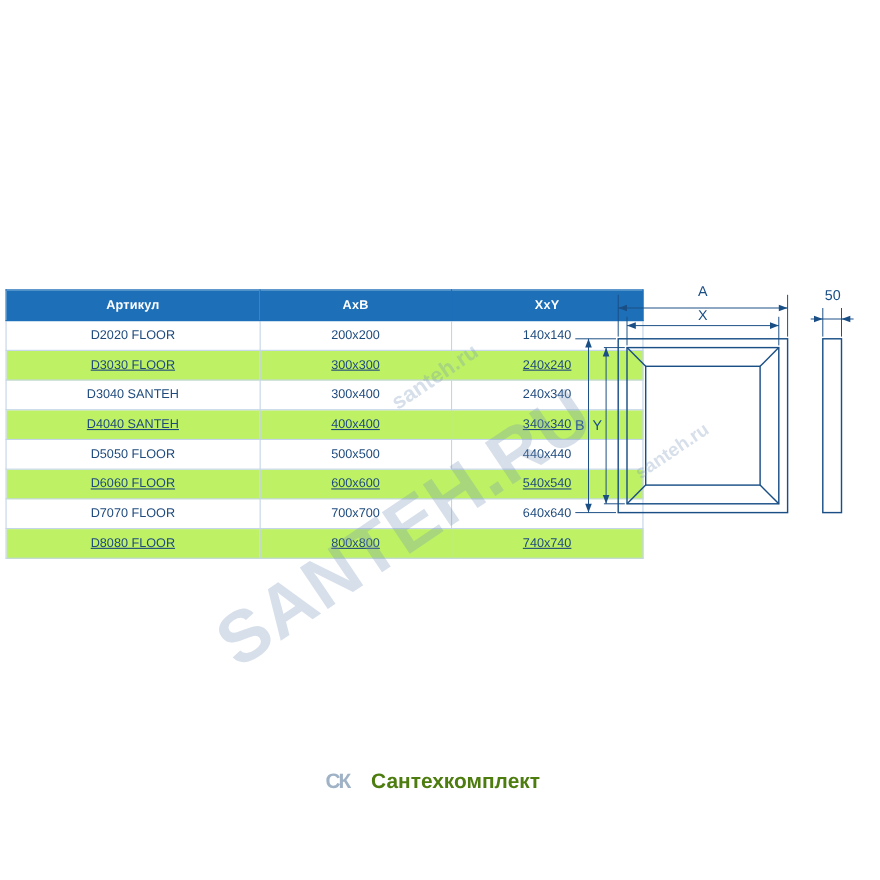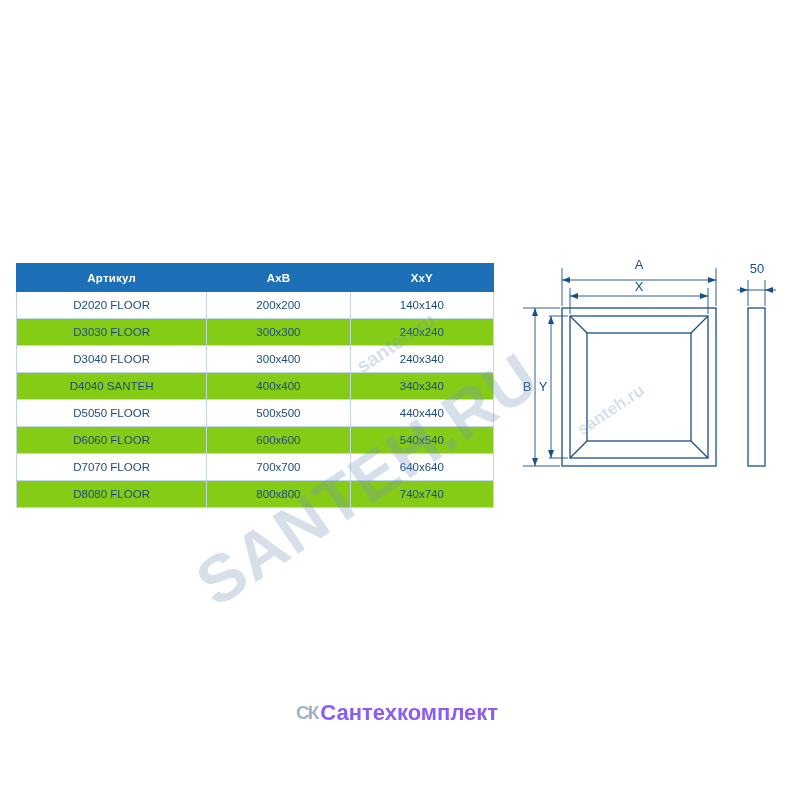--- a/index.html
+++ b/index.html
@@ -54,43 +54,43 @@
     color: rgba(140,165,195,0.30);
   }
 
   
   #brand {
     position: absolute;
     left: 296px;
     top: 700px;
     display: flex;
     align-items: center;
-    gap: 3px;
+    gap: 20px;
     color: #9fb2c6;
     user-select: none;
   }
   #brand .brand-mark {
     font-size: 19px;
     font-weight: bold;
     letter-spacing: -2px;
     color: #9fb2c6;
   }
   #brand .brand-text {
-    font-size: 22px;
-    font-weight: bold;
-    color: #8b5cf6;
+    font-size: 19px;
+    font-weight: bold;
+    color: #4d7c0f;
     letter-spacing: 0px;
   }
 
   
   #spec-table {
     position: absolute;
-    left: 16px;
+    left: 5px;
     top: 263px;
-    width: 478px;
+    width: 580px;
     border-collapse: collapse;
     font-size: 11.5px;
     color: #1c3f6e;
     z-index: 2;
   }
   #spec-table th {
     background: #1d6fb8;
     color: #ffffff;
     font-size: 11.5px;
     font-weight: bold;
@@ -104,21 +104,22 @@
     text-align: center;
     border: 1px solid #c3d5e8;
     color: #1e4a7d;
     font-size: 11.5px;
     white-space: nowrap;
   }
   #spec-table tr.odd td {
     background: #ffffff;
   }
   #spec-table tr.even td {
-    background: #84cc16;
+    background: #bef264;
+    text-decoration: underline;
   }
   #spec-table col.c1 { width: 192px; }
   #spec-table col.c2 { width: 145px; }
   #spec-table col.c3 { width: 145px; }
 
   
   #drawing {
     position: absolute;
     left: 505px;
     top: 250px;
@@ -165,21 +166,21 @@
       <td>D2020 FLOOR</td>
       <td>200х200</td>
       <td>140х140</td>
     </tr>
     <tr class="even">
       <td>D3030 FLOOR</td>
       <td>300х300</td>
       <td>240х240</td>
     </tr>
     <tr class="odd">
-      <td>D3040 FLOOR</td>
+      <td>D3040 SANTEH</td>
       <td>300х400</td>
       <td>240х340</td>
     </tr>
     <tr class="even">
       <td>D4040 SANTEH</td>
       <td>400х400</td>
       <td>340х340</td>
     </tr>
     <tr class="odd">
       <td>D5050 FLOOR</td>

